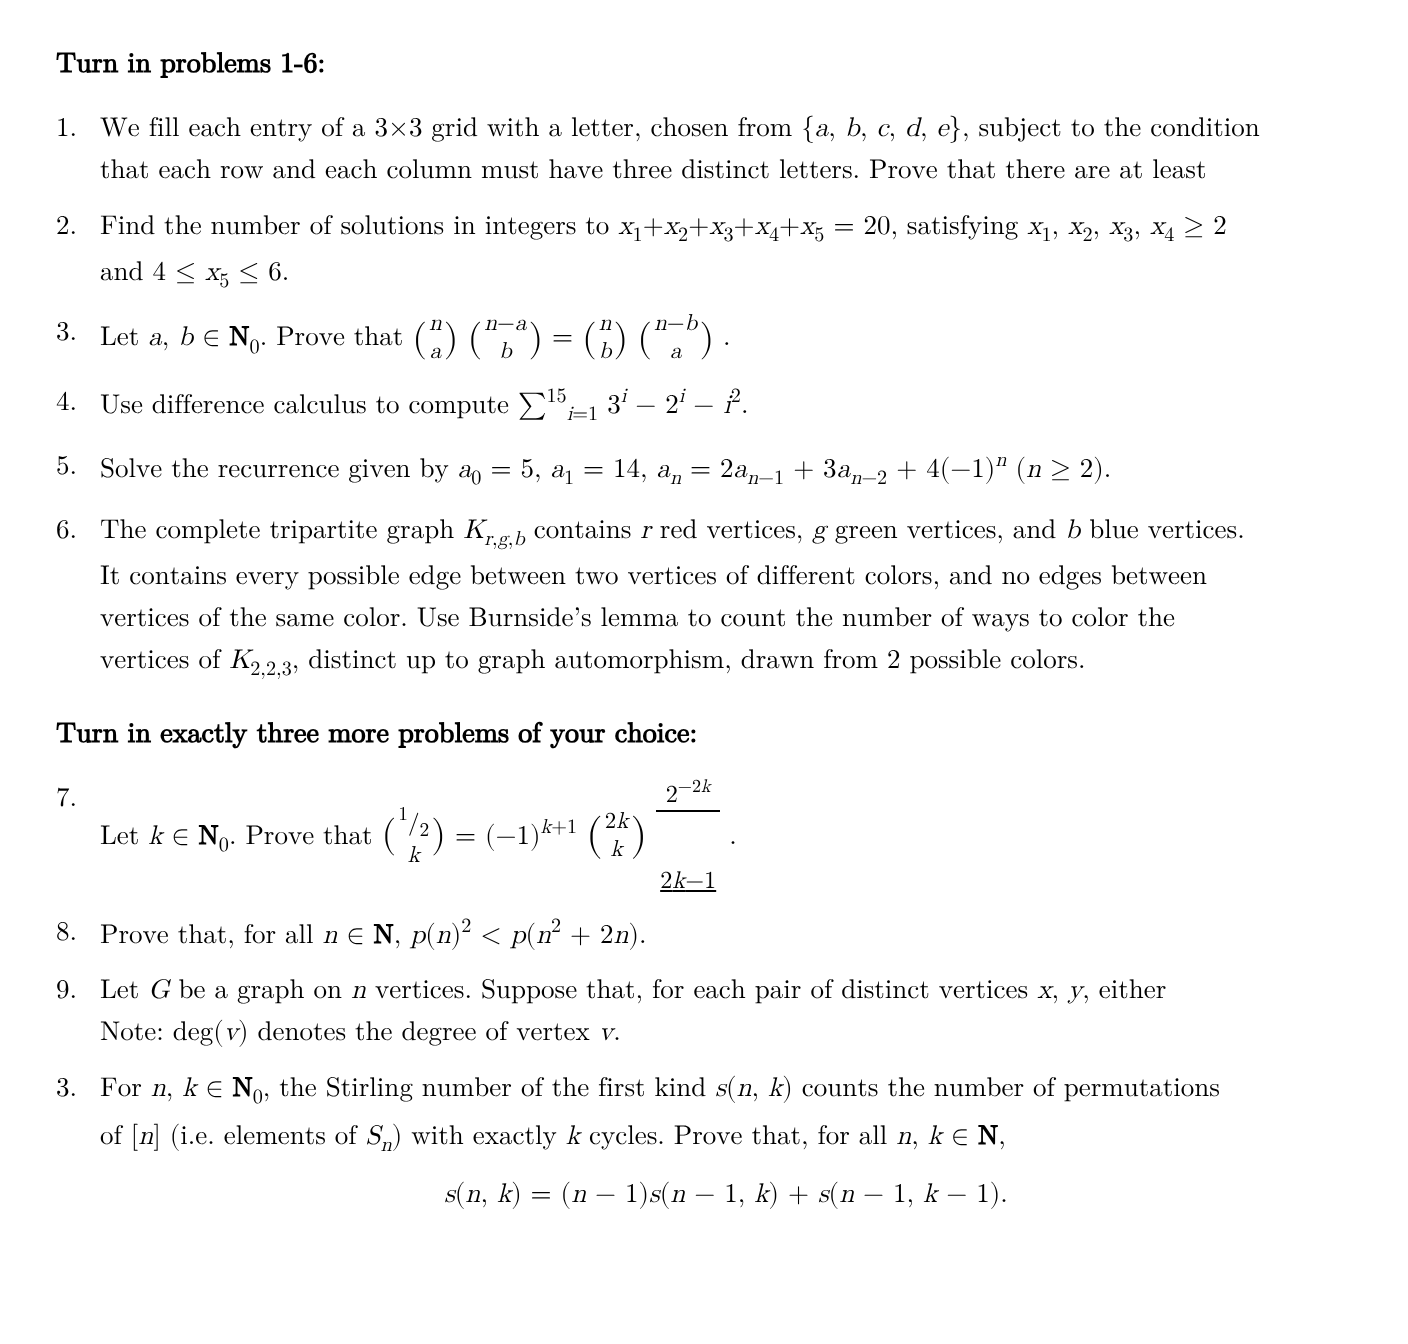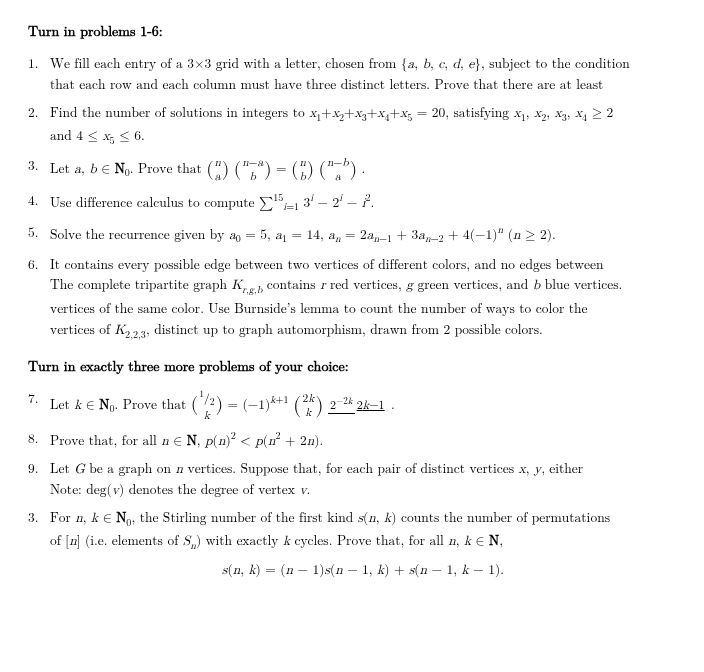--- a/index.html
+++ b/index.html
@@ -62,24 +62,25 @@
       text-align: center;
       margin: 6px 0 4px 0;
     }
 
     sup, sub {
       font-size: 0.75em;
     }
 
     .fraction {
       display: inline-flex;
-      align-items: center;
+      flex-direction: column;
       vertical-align: middle;
       font-size: 0.9em;
       line-height: 1.2;
+      gap: 28px;
     }
 
     .fraction .numerator {
       border-bottom: 1px solid #000;
       padding: 0 2px;
       text-align: center;
     }
 
     .fraction .denominator {
       padding: 0 2px;
@@ -192,22 +193,22 @@
         <div class="problem-content">
           <p>
             Solve the recurrence given by <em>a</em><sub>0</sub> = 5, <em>a</em><sub>1</sub> = 14, <em>a</em><sub><em>n</em></sub> = 2<em>a</em><sub><em>n</em>−1</sub> + 3<em>a</em><sub><em>n</em>−2</sub> + 4(−1)<sup><em>n</em></sup> (<em>n</em> ≥ 2).
           </p>
         </div>
       </li>
 
       <li class="problem-item">
         <span class="problem-number">6.</span>
         <div class="problem-content">
+          <p>The complete tripartite graph <em>K</em><sub><em>r</em>,<em>g</em>,<em>b</em></sub> contains <em>r</em> red vertices, <em>g</em> green vertices, and <em>b</em> blue vertices.</p>
           <p>It contains every possible edge between two vertices of different colors, and no edges between</p>
-          <p>The complete tripartite graph <em>K</em><sub><em>r</em>,<em>g</em>,<em>b</em></sub> contains <em>r</em> red vertices, <em>g</em> green vertices, and <em>b</em> blue vertices.</p>
           <p>vertices of the same color. Use Burnside’s lemma to count the number of ways to color the</p>
           <p>vertices of <em>K</em><sub>2,2,3</sub>, distinct up to graph automorphism, drawn from 2 possible colors.</p>
         </div>
       </li>
 
     </ol>
   </div>
 
   <div class="section-break">
     <div class="section-title">Turn in exactly three more problems of your choice:</div>

